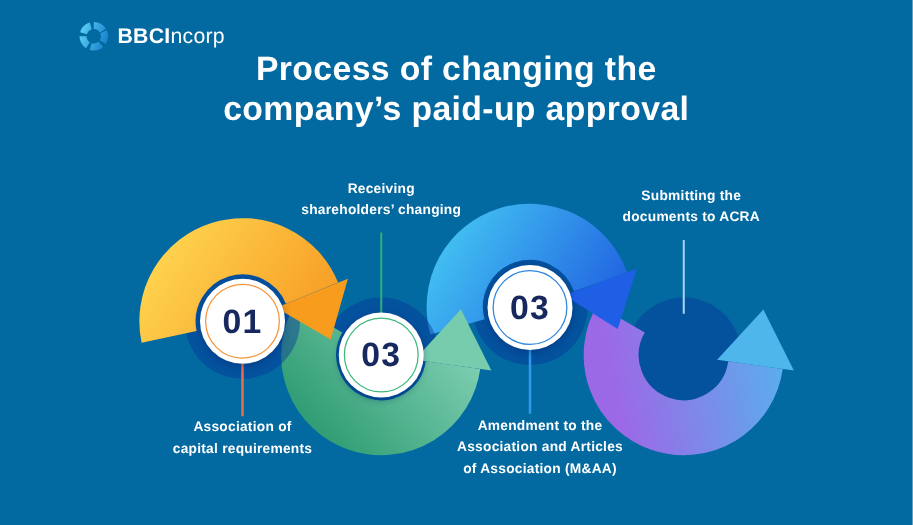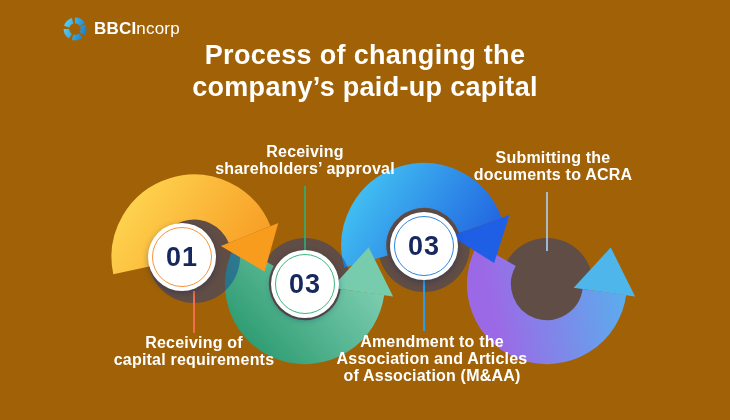--- a/index.html
+++ b/index.html
@@ -1,18 +1,18 @@
 <!DOCTYPE html>
 <html><head>
 <meta charset="utf-8">
 <style>
   html,body { margin:0; padding:0; }
   .canvas {
     position:relative; width:730px; height:420px; overflow:hidden;
-    background:#a16207;
+    background:#0369a1;
     font-family:"Liberation Sans", sans-serif;
   }
   .arc-layer { position:absolute; left:0; top:0; width:730px; height:420px; }
 
   
   .logo { position:absolute; left:62px; top:16px; display:flex; align-items:center; gap:6px; }
   .logo-text { color:#fff; font-size:17px; letter-spacing:0.2px; }
   .logo-text b { font-weight:800; }
   .logo-text span.light { font-weight:400; }
 
@@ -26,29 +26,29 @@
   
   .step-circle {
     position:absolute; width:68px; height:68px; border-radius:50%;
     background:#fff; display:flex; align-items:center; justify-content:center;
     box-shadow:0 2px 6px rgba(4,28,92,0.35);
   }
   .step-circle .ring { position:absolute; inset:4px; border-radius:50%; border:1.6px solid transparent; }
   .step-circle .num {
     position:relative; font-size:27px; font-weight:800; color:#16285E; letter-spacing:1px;
   }
-  .c1 { left:148px; top:223px; }  .c1 .ring { border-color:#F5953B; }
+  .c1 { left:160px; top:223px; }  .c1 .ring { border-color:#F5953B; }
   .c2 { left:271px; top:250px; }  .c2 .ring { border-color:#3CB87E; }
   .c3 { left:390px; top:212px;justify-content:center; }  .c3 .ring { border-color:#2E86E0; }
   .c4 { left:513px; top:250px; }  .c4 .ring { border-color:#55A4EA; }
 
   
   .step-label {
     position:absolute; text-align:center; color:#fff; font-weight:700;
-    font-size:16px; line-height:17px; letter-spacing:0.2px;
+    font-size:11px; line-height:17px; letter-spacing:0.2px;
   }
   .l1 { left:84px;  top:334px; width:220px; }
   .l2 { left:195px; top:143px; width:220px; }
   .l3 { left:312px; top:333px; width:240px; }
   .l4 { left:443px; top:149px; width:220px; }
 </style>
 </head>
 <body>
 
 <div class="canvas">
@@ -117,43 +117,43 @@
           <stop offset="0" stop-color="#5FD6F7"></stop>
             <stop offset="1" stop-color="#1277C9"></stop>
         </linearGradient>
       </defs>
     </svg>
     <div class="logo-text"><b>BBCI</b><span class="light">ncorp</span></div>
   </div>
 
   <div class="title">
     <div>Process of changing the</div>
-    <div>company’s paid-up capital</div>
+    <div>company’s paid-up approval</div>
   </div>
 
   <div class="step-circle c1">
     <span class="ring"></span>
     <span class="num">01</span>
   </div>
   <div class="step-circle c2">
     <span class="ring"></span>
     <span class="num">03</span>
   </div>
   <div class="step-circle c3">
     <span class="ring"></span>
     <span class="num">03</span>
   </div>
 
   <div class="step-label l1">
-    <div>Receiving of</div>
+    <div>Association of</div>
     <div>capital requirements</div>
   </div>
   <div class="step-label l2">
     <div>Receiving</div>
-    <div>shareholders’ approval</div>
+    <div>shareholders’ changing</div>
   </div>
   <div class="step-label l3">
     <div>Amendment to the</div>
     <div>Association and Articles</div>
     <div>of Association (M&amp;AA)</div>
   </div>
   <div class="step-label l4">
     <div>Submitting the</div>
     <div>documents to ACRA</div>
   </div>

